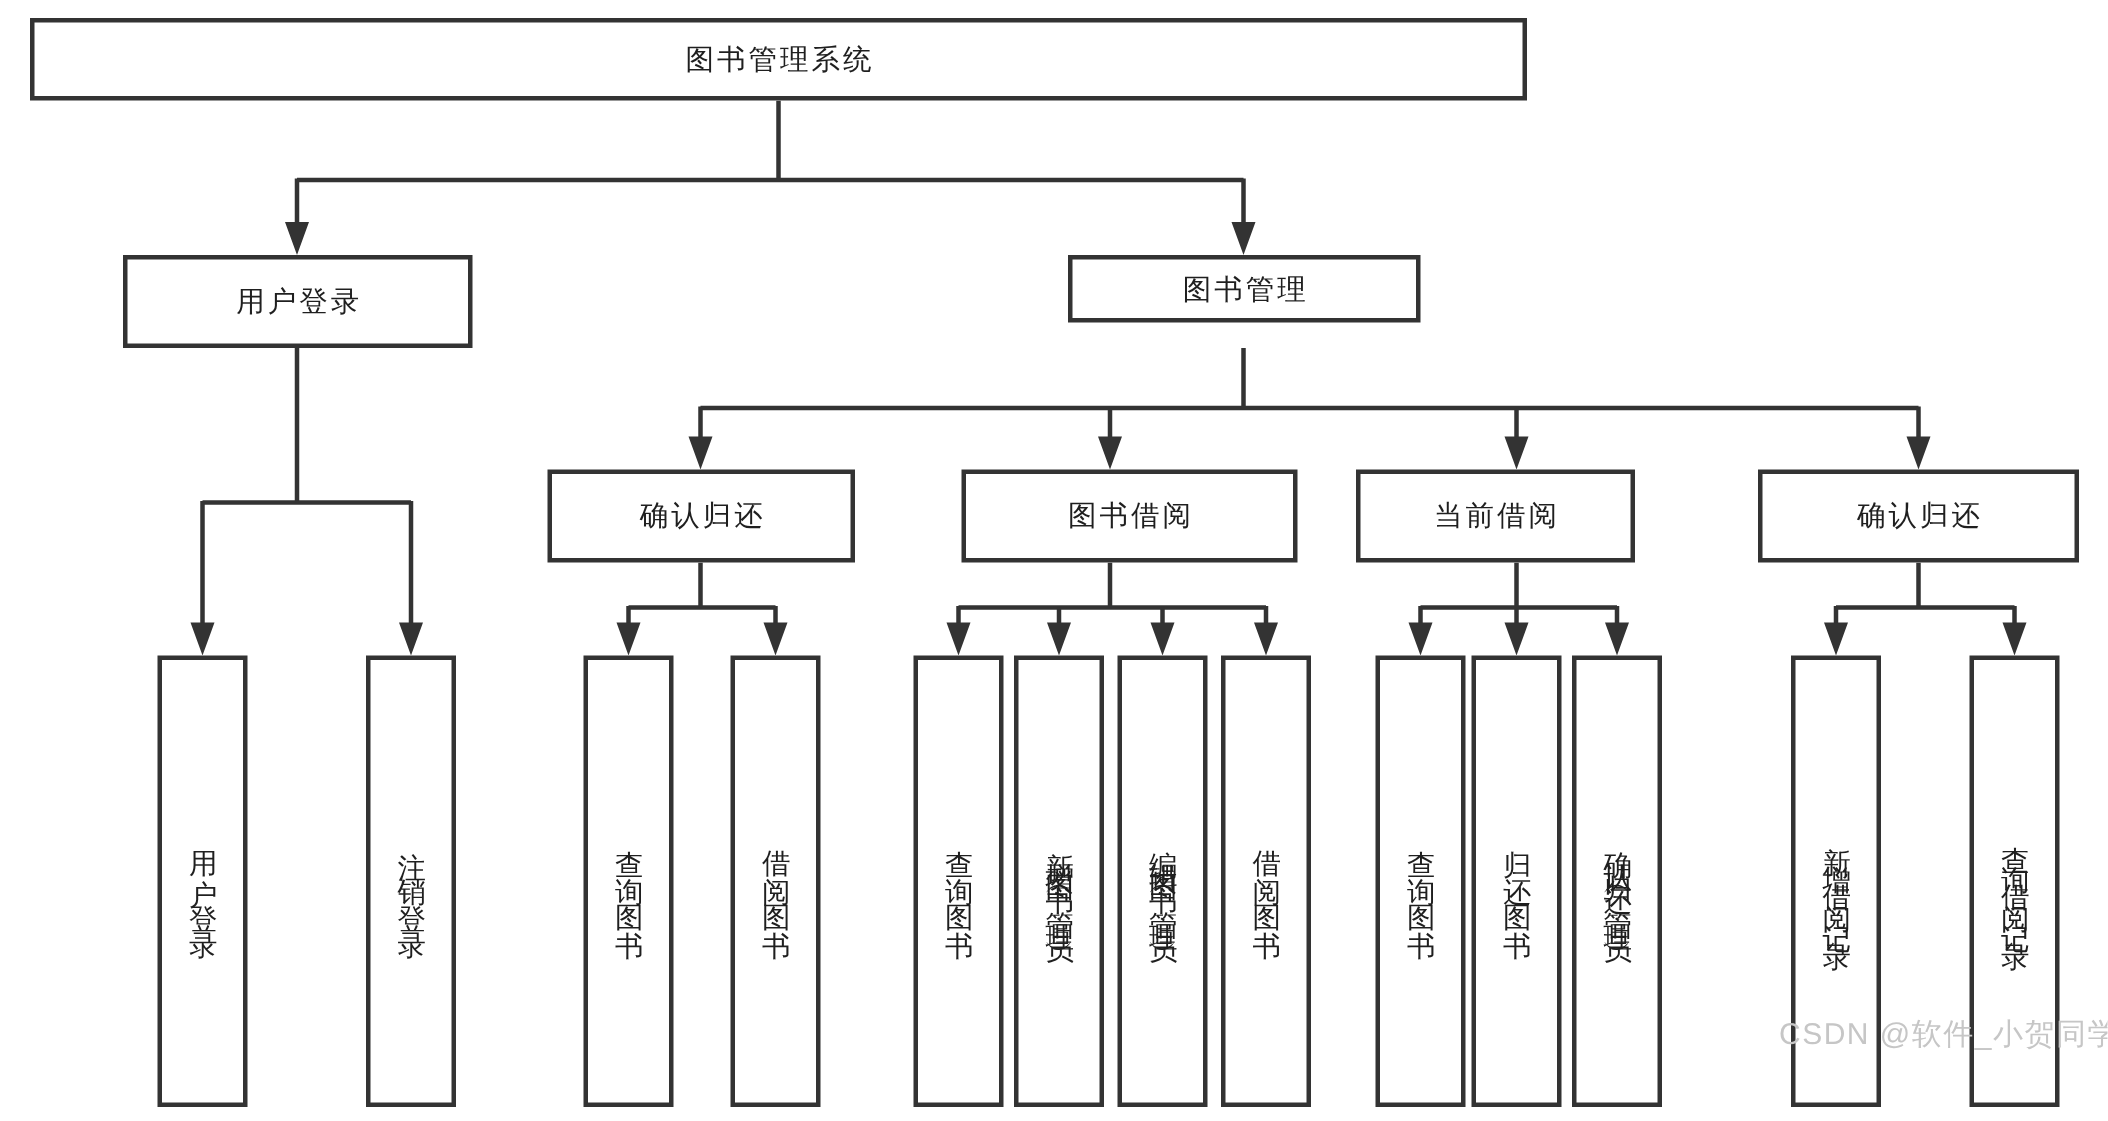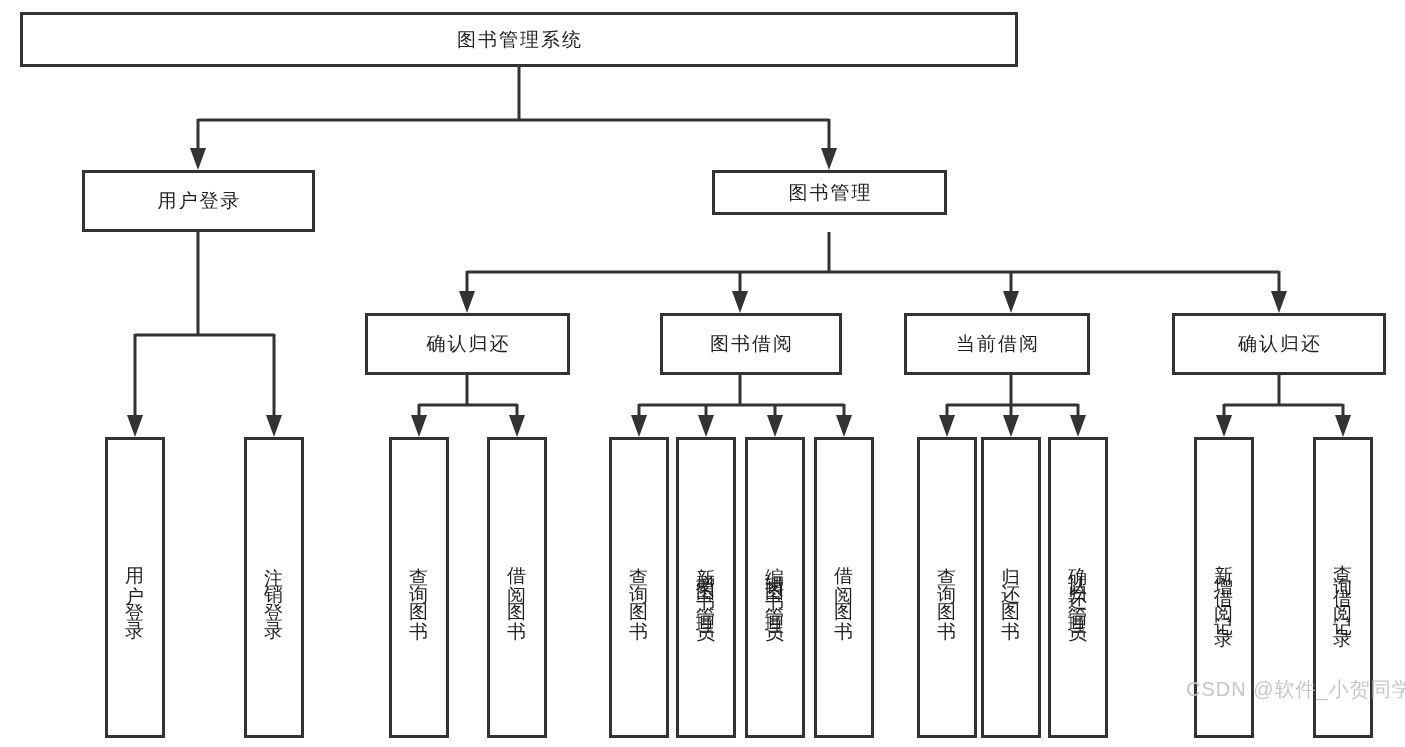--- a/index.html
+++ b/index.html
@@ -75,21 +75,21 @@
       <path class="carrow" d="M1216 415 L1232 415 L1224 437 Z M1335 415 L1351 415 L1343 437 Z"></path>
     </g>
   </svg>
 
   <div class="box h" style="left:20px;top:12px;width:998px;height:55px">图书管理系统</div>
 
   <div class="box h" style="left:82px;top:170px;width:233px;height:62px">用户登录</div>
   <div class="box h" style="left:712px;top:170px;width:235px;height:45px">图书管理</div>
 
   <div class="box h" style="left:365px;top:313px;width:205px;height:62px">确认归还</div>
-  <div class="box h" style="left:660px;top:313px;width:182px;height:62px">图书借阅</div>
+  <div class="box h" style="left:641px;top:313px;width:224px;height:62px">图书借阅</div>
   <div class="box h" style="left:904px;top:313px;width:186px;height:62px">当前借阅</div>
   <div class="box h" style="left:1172px;top:313px;width:214px;height:62px">确认归还</div>
 
   <div class="box v" style="left:105px;top:437px;width:60px;height:301px">
     <span class="vtext ls-lg">用户登录</span>
   </div>
   <div class="box v" style="left:244px;top:437px;width:60px;height:301px">
     <span class="vtext ls-lg">注销登录</span>
   </div>
 

